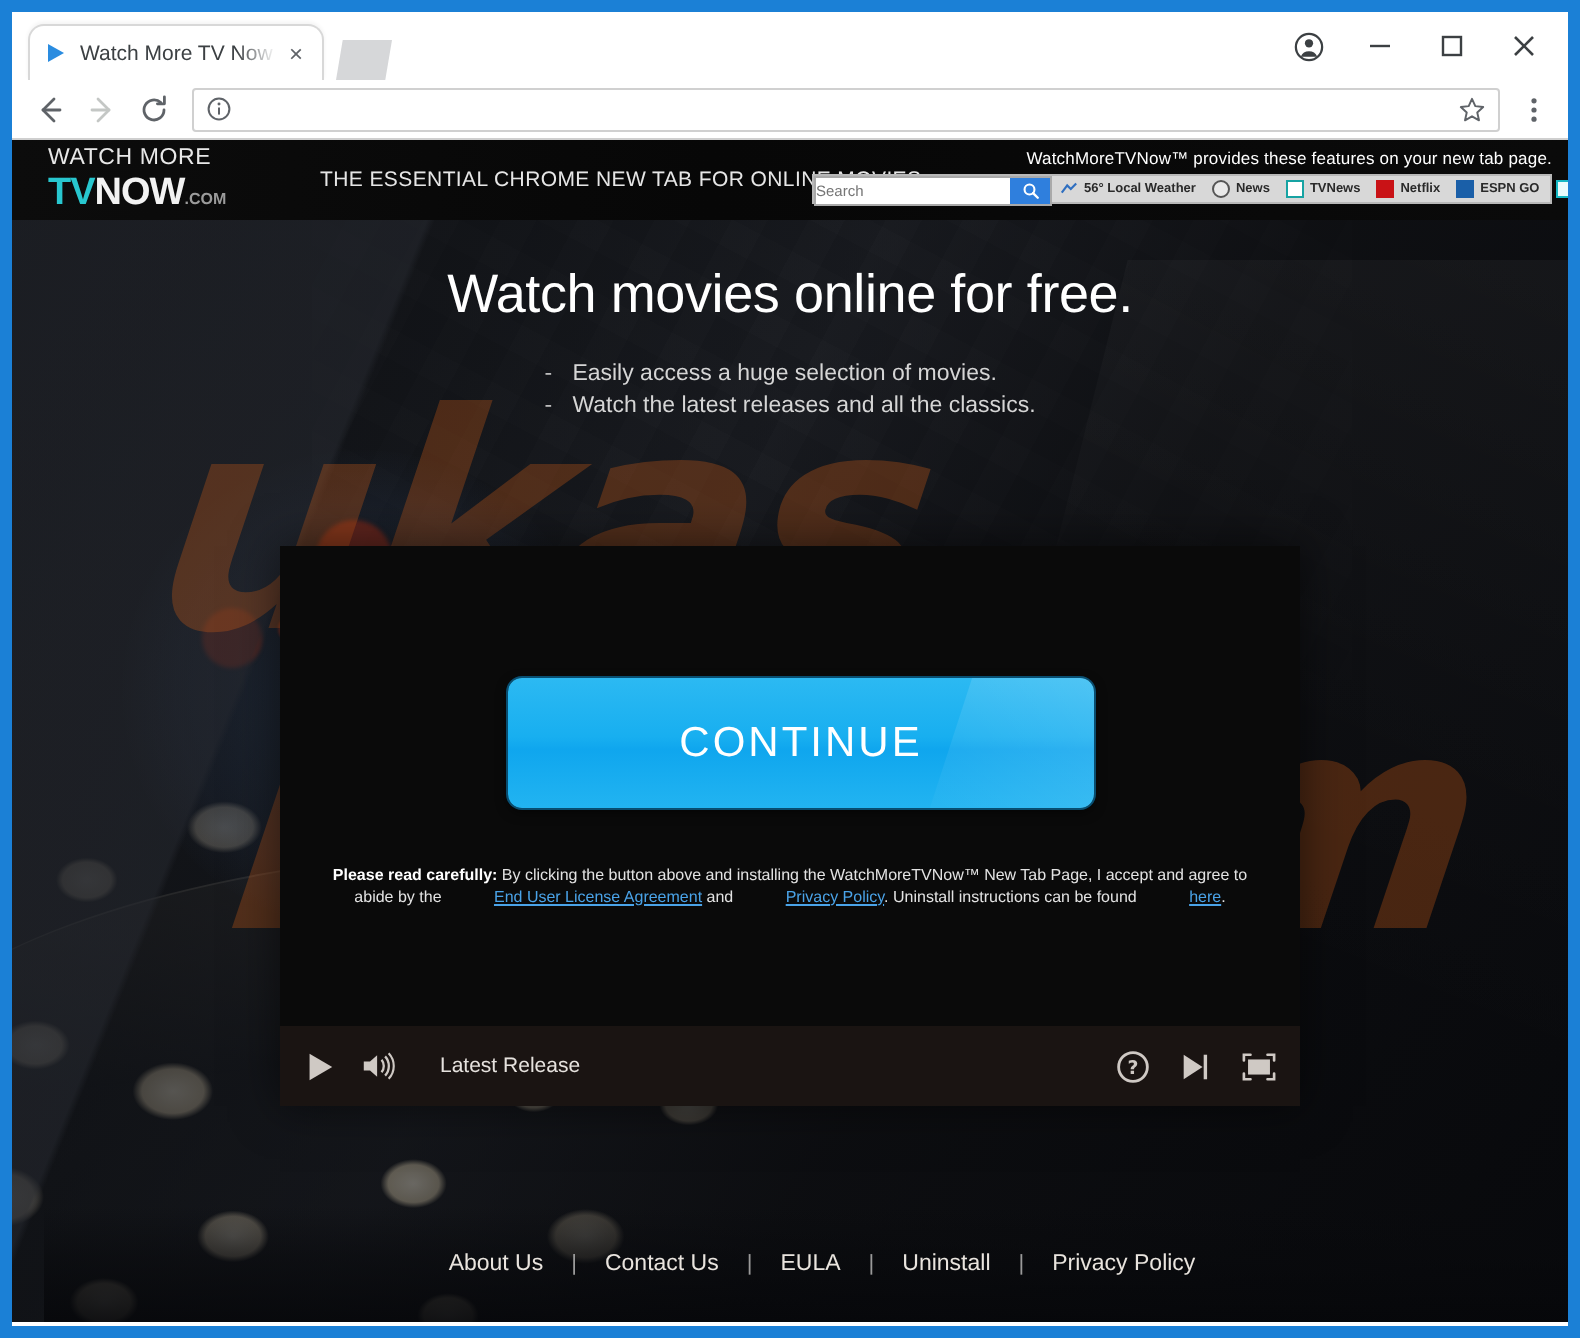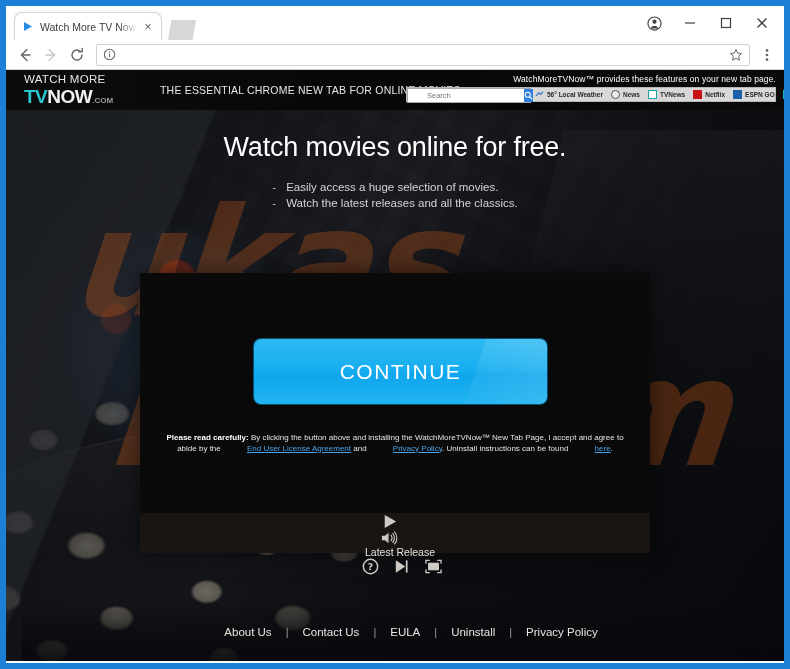--- a/index.html
+++ b/index.html
@@ -203,21 +203,21 @@
   .featbar{
     display:flex; align-items:stretch; height:15px;
     background:#d8d8d8; border:1px solid #b8b8b8;
   }
   .searchwrap{
     display:flex; align-items:center; width:124px; background:#fff;
     border:1px solid #a9a9a9; margin:0; height:15px;
   }
   .searchwrap input{
     flex:1 1 auto; border:none; outline:none; height:13px; font-size:7.5px;
-    color:#777; padding-left:19px; background:transparent;
+    color:#777; padding-left:0; background:transparent;
     font-family:"Liberation Sans", sans-serif;
   }
   .searchbtn{
     width:20px; height:13px; background:#2f7fdd; display:flex;
     align-items:center; justify-content:center; color:#fff;
   }
   .feat{
     display:flex; align-items:center; padding:0 4px; font-size:6.5px; color:#2a2a2a;
     white-space:nowrap; font-weight:bold;
   }
@@ -284,21 +284,21 @@
   .pdot{
     position:absolute; left:-2px; top:-4px; width:11px; height:11px; border-radius:50%;
     background:#5ec82a; box-shadow:0 0 5px rgba(94,200,42,.8);
   }
   .ptime{
     margin-left:9px; font-size:9px; color:#d8d8d8; font-family:"Liberation Sans",sans-serif;
   }
   .controls{
     position:absolute; left:0; bottom:0; width:100%; height:40px;
     background:#1a1412;
-    display:flex; align-items:center; padding:0 11px;flex-direction:column;
+    display:flex; align-items:center; padding:0 11px;
   }
   .cbtn{
     display:flex; align-items:center; justify-content:center;
     color:#cfc9c4; margin-right:12px;
   }
   .ctitle{
     font-size:10.5px; color:#e6e2de; margin-left:10px; flex:1 1 auto;
   }
   .cright{display:flex; align-items:center;}
   .cright .cbtn{margin-right:0; margin-left:14px;}

